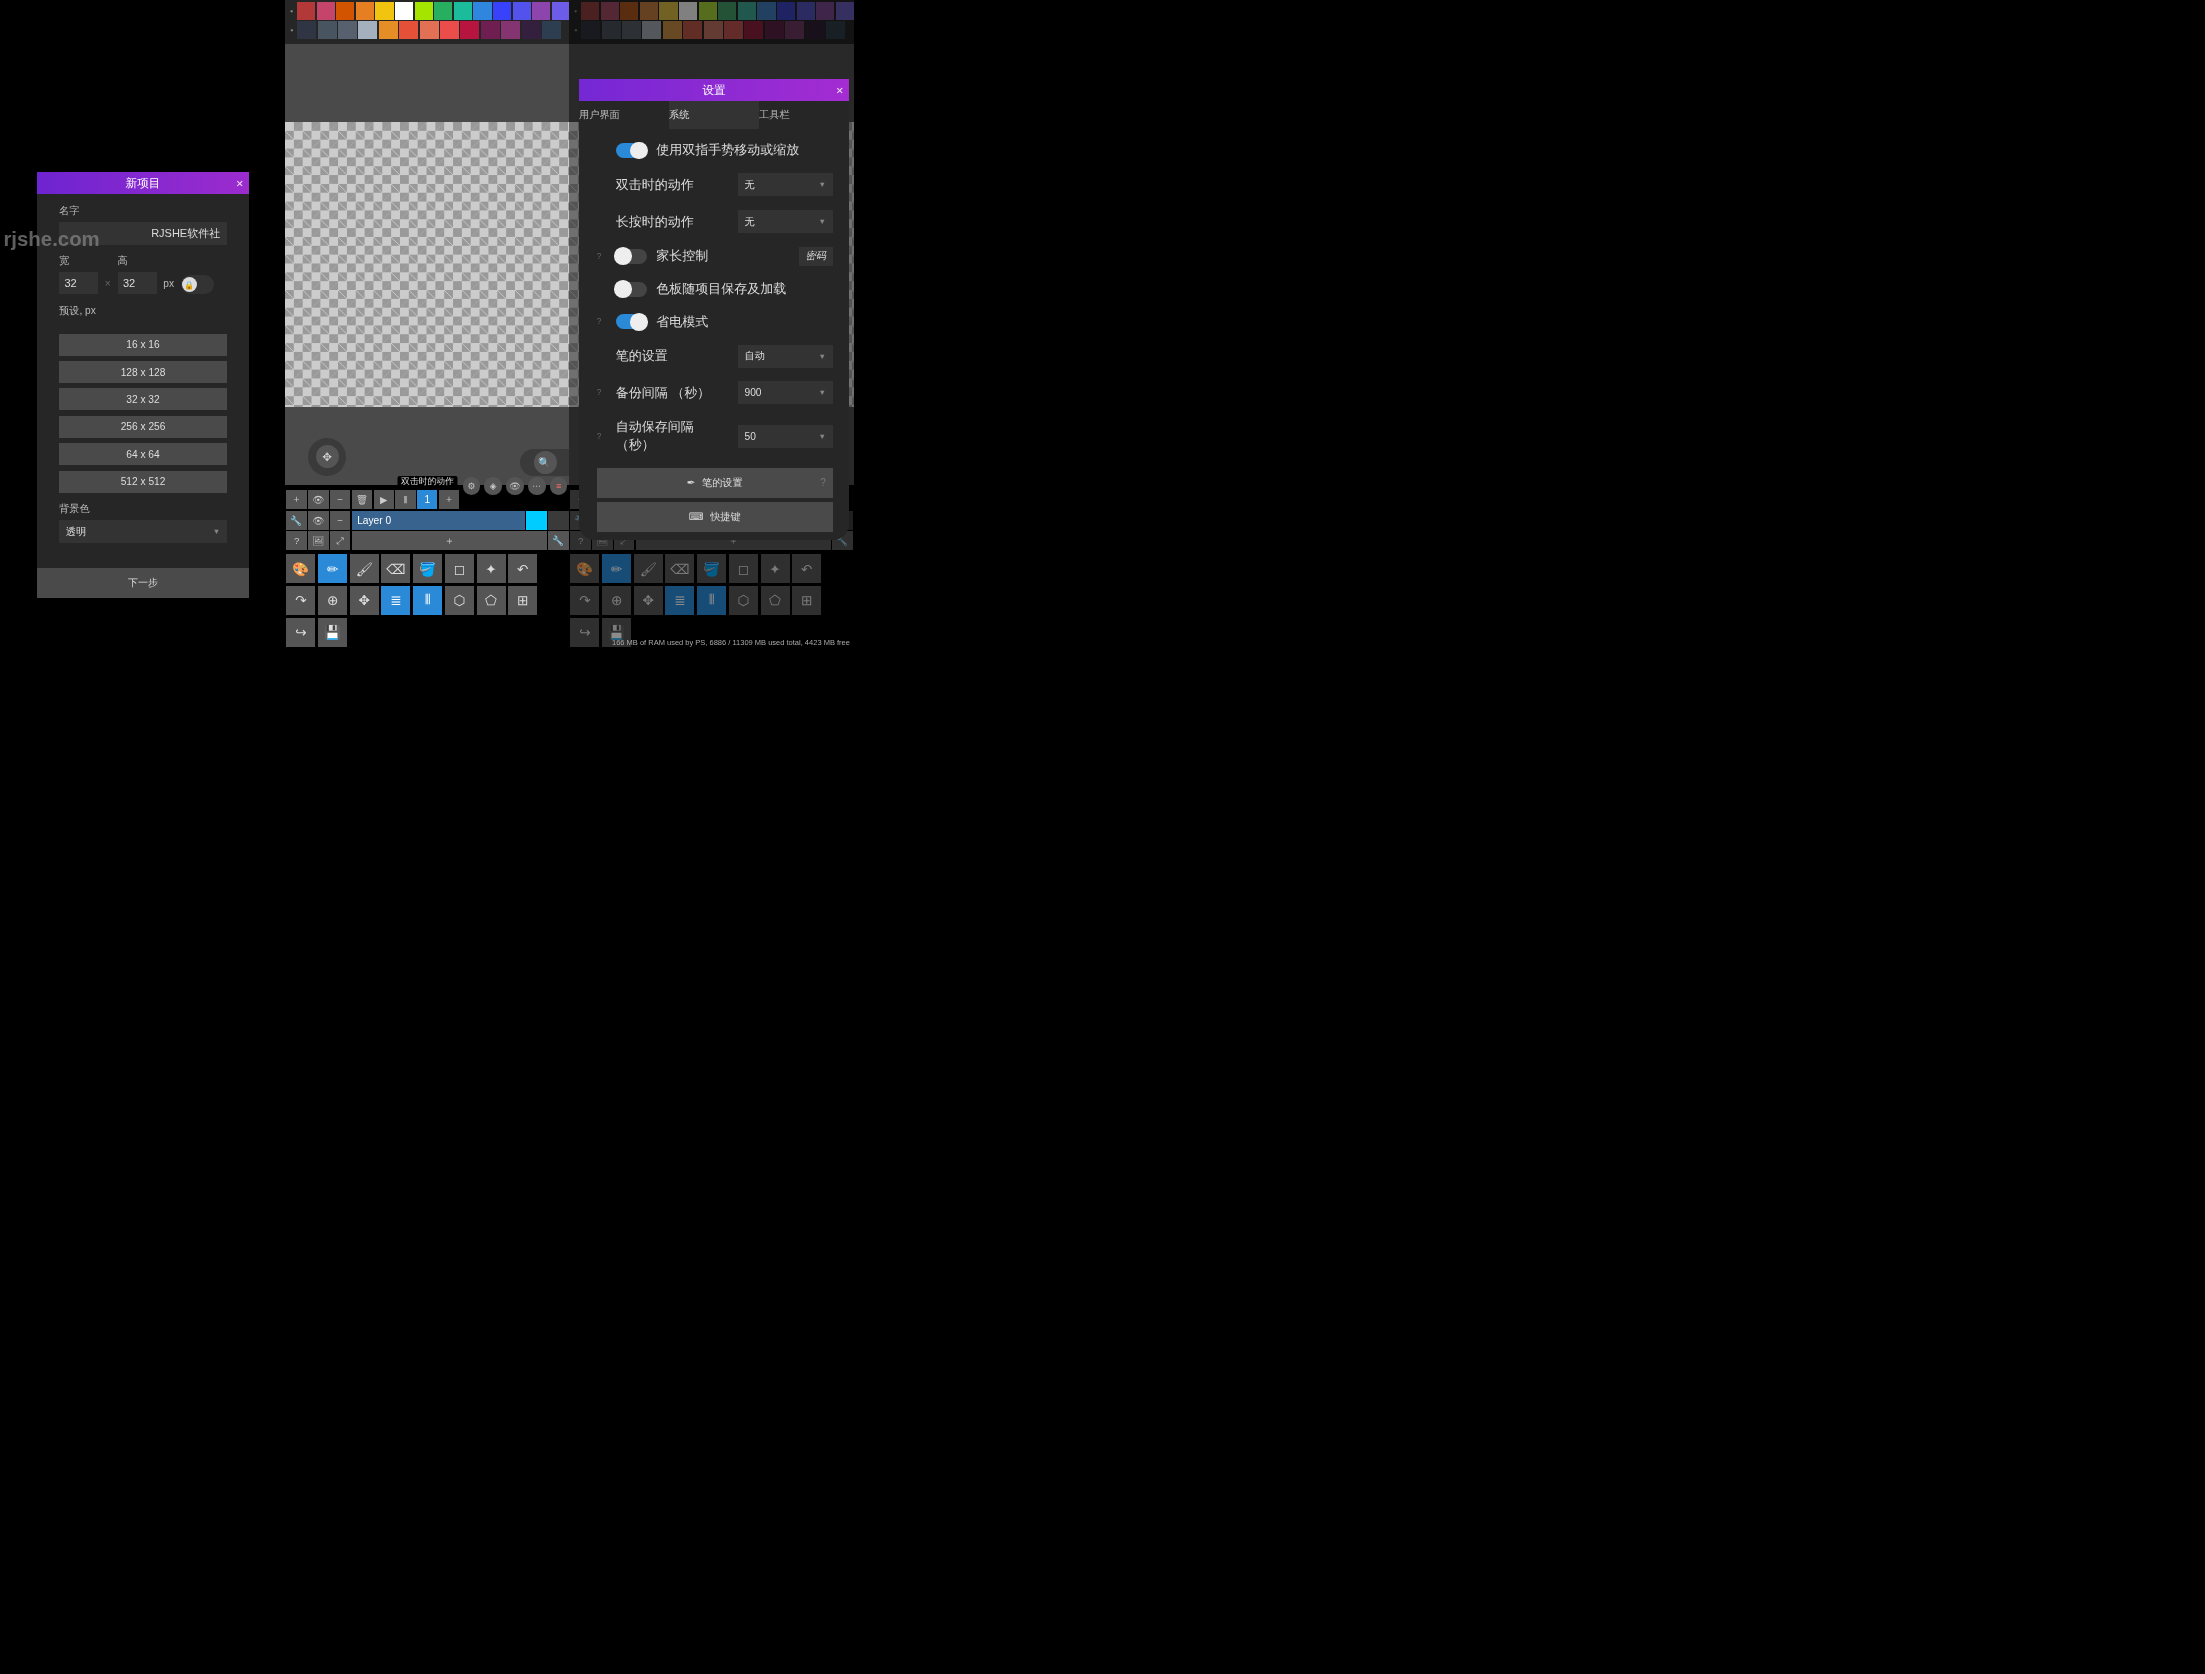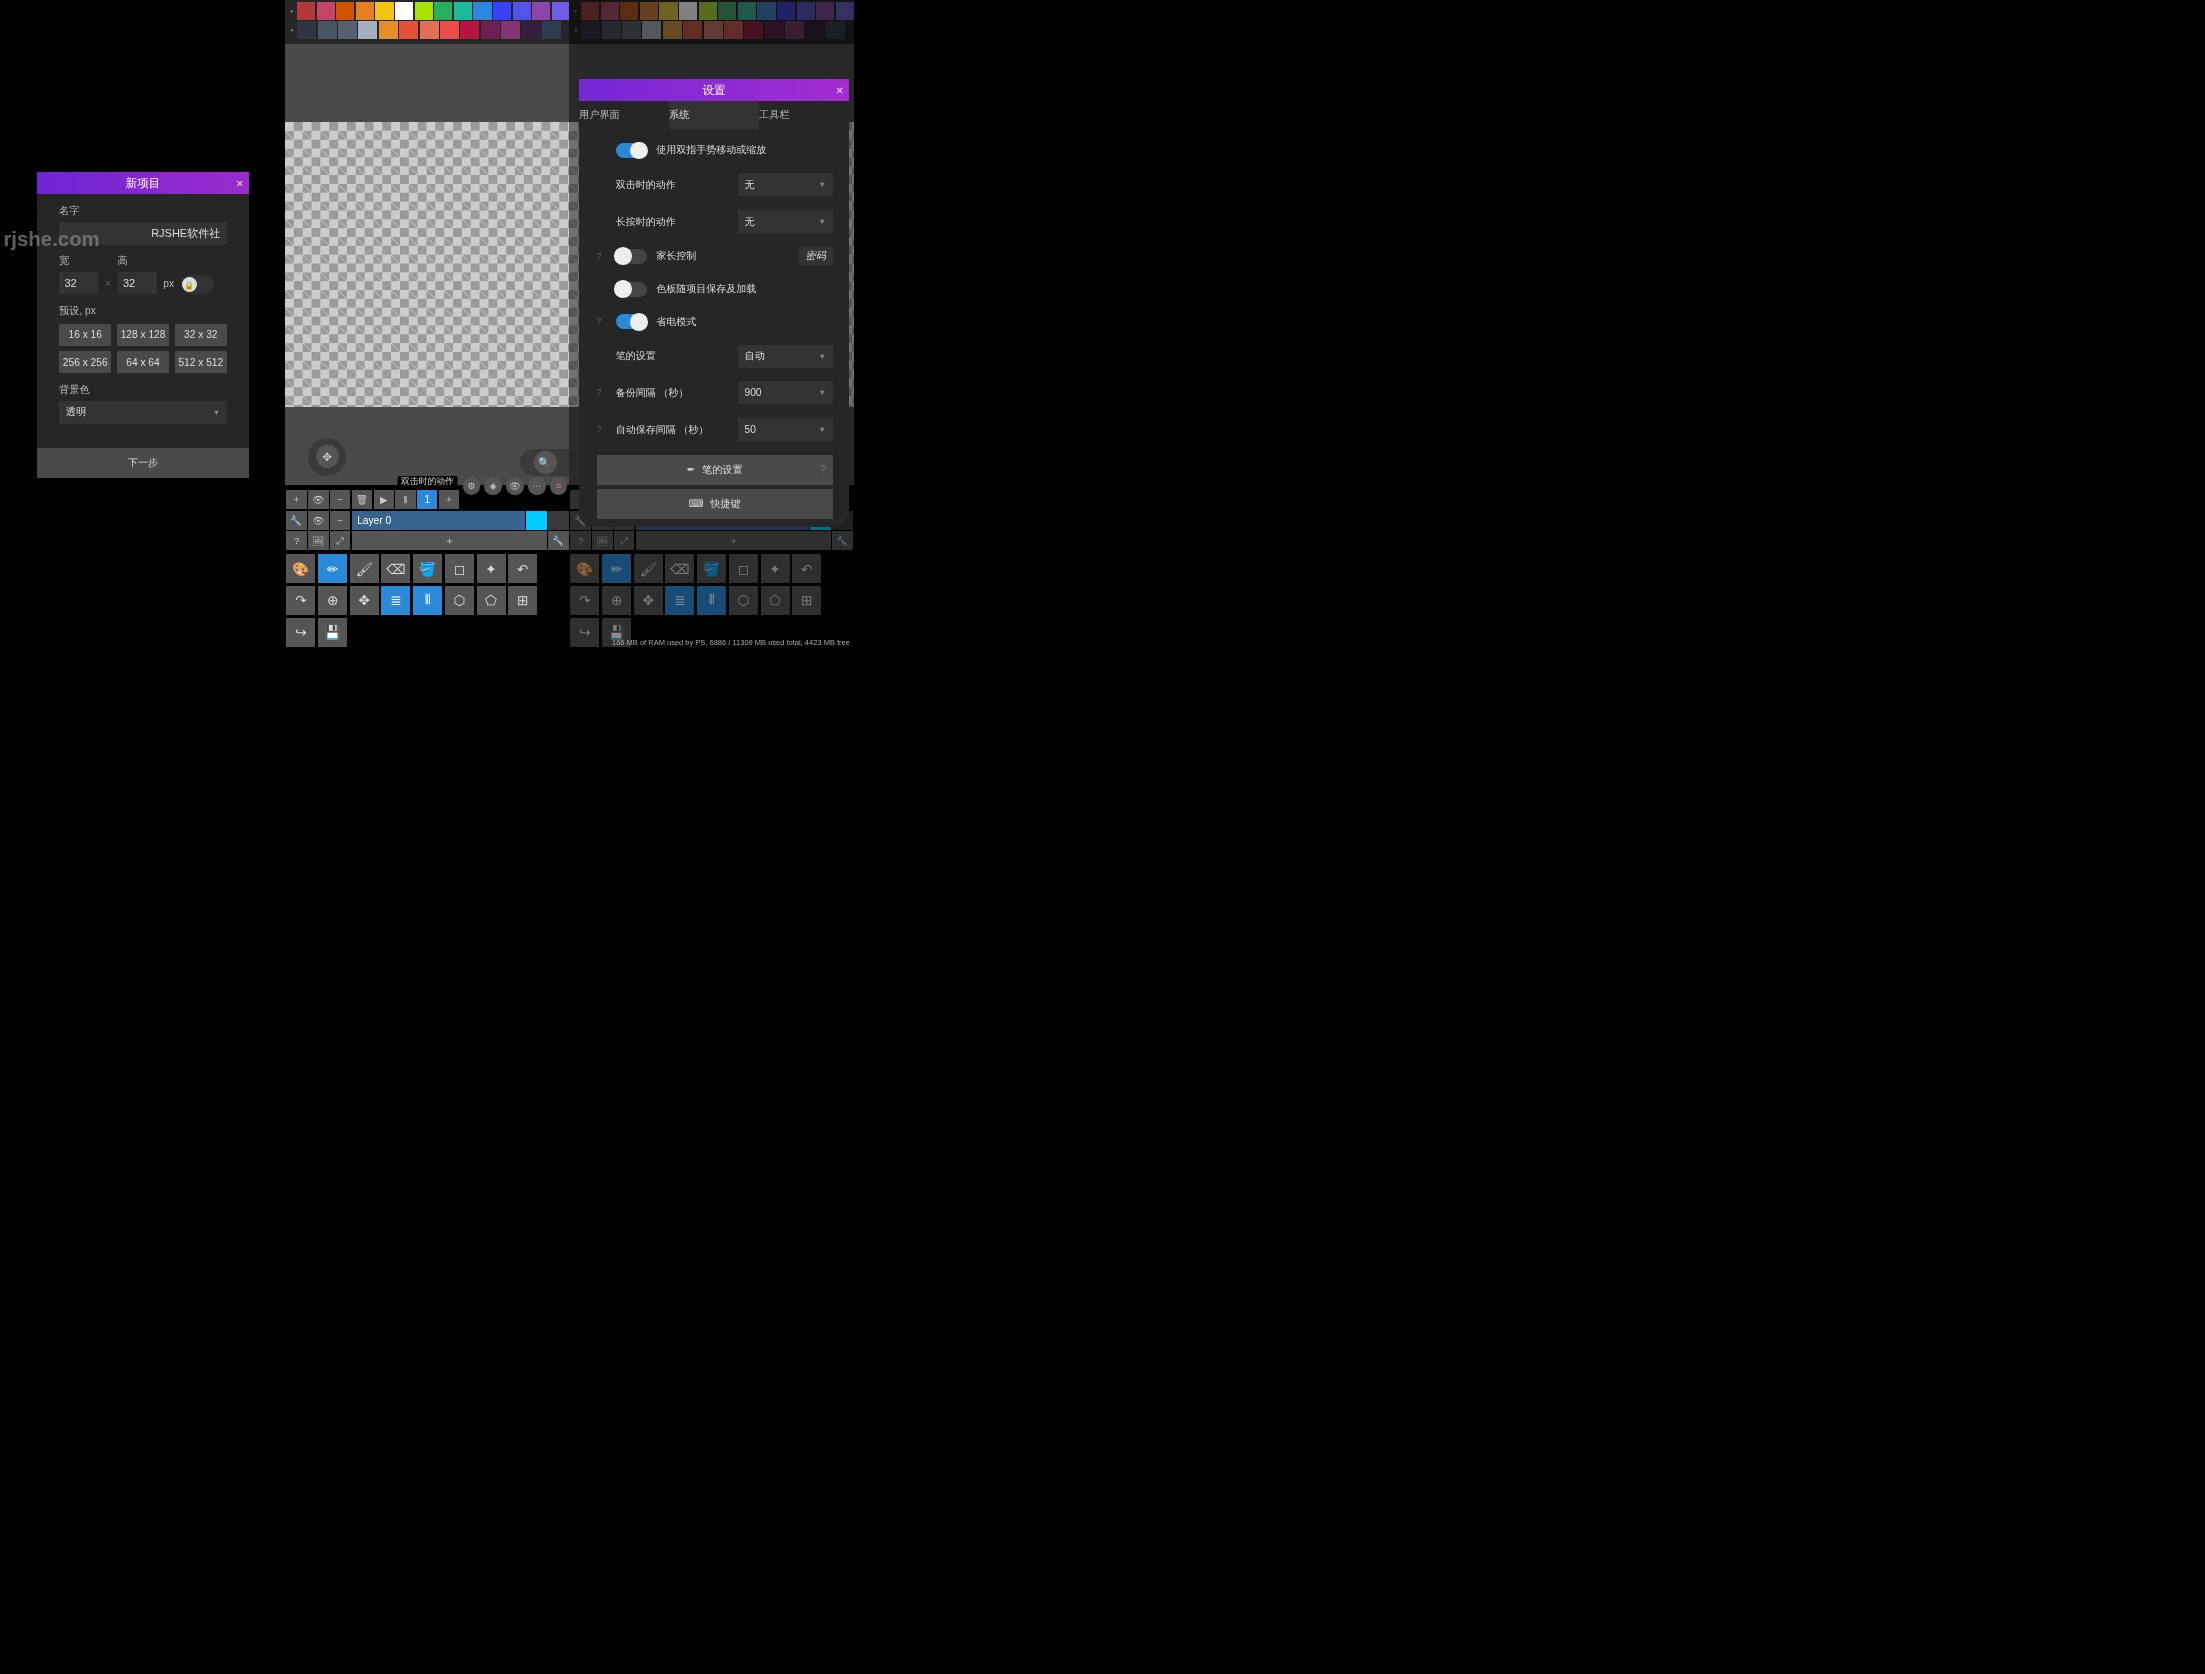--- a/index.html
+++ b/index.html
@@ -81,22 +81,22 @@
 .lock-pill {
   background: #333; border-radius: 9.5px; width: 33px; height: 19px;
   display: flex; align-items: center; padding: 1.4px;
 }
 .lock-knob {
   background: #ddd; border-radius: 50%; width: 15px; height: 15px;
   display: flex; align-items: center; justify-content: center;
   color: #555; font-size: 8.2px;
 }
 .preset-grid {
-  display: grid; grid-template-columns: 1fr 1fr 1fr; gap: 5.4px;
-  margin-top: 6px;
+  display: grid; grid-template-columns: 1fr; gap: 5.4px;
+  margin-top: 16px;
 }
 .preset-btn {
   background: #4a4a4a; color: #ddd; border: none;
   height: 22px; font-size: 10.2px; cursor: pointer;
 }
 .select { background: #333; color: #ddd; height: 23px; display: flex; align-items: center; padding: 0 6.8px; justify-content: space-between; cursor: pointer; margin-top: 4.1px; }
 .select .chev { color: #888; font-size: 7.5px; }
 .next-btn {
   background: #4a4a4a; color: #ddd; border: none; width: 100%;
   height: 30px; font-size: 10px; margin-top: 12.3px; cursor: pointer; text-align: center;
@@ -179,21 +179,21 @@
 .tabs { display:flex; background:#262626; }
 .tab { flex:1; padding:6.8px 0; text-align:left; color:#bbb; cursor:pointer; font-size:10.2px; }
 .tab.active { background:#333; color:#ddd; }
 .settings-body { padding: 12.3px 16.3px 8.2px 17.7px; }
 .srow { display:flex; align-items:center; gap:9.5px; margin-bottom:13.6px; min-height:19px; }
 .srow .help { width:9.5px; color:#666; font-size:8.2px; }
 .toggle { width:31px; height:15px; border-radius:7.5px; background:#444; position:relative; cursor:pointer; flex-shrink:0; }
 .toggle.on { background:#2a8ad8; }
 .toggle .knob { position:absolute; top:-1.4px; width:17.7px; height:17.7px; border-radius:50%; background:#eee; left:-1.4px; }
 .toggle.on .knob { left:auto; right:-1.4px; }
-.slabel { flex:1; color:#ddd; font-size:10px; }
+.slabel { flex:1; color:#ddd; font-size:13px; }
 .svalue { width:95px; background:#333; height:23px; display:flex; align-items:center; justify-content:space-between; padding:0 6.8px; cursor:pointer; }
 .svalue .chev { color:#888; font-size:7.5px; }
 .pwd-btn { background:#333; padding:2.7px 6.8px; font-style:italic; }
 .big-btn { background:#4a4a4a; height:30px; display:flex; align-items:center; justify-content:center; gap:6.8px; color:#ddd; cursor:pointer; margin-top:4.1px; position:relative; }
 .big-btn .help { position:absolute; right:6.8px; color:#777; }
 
 .status-bar { position:absolute; right:4.1px; bottom:1.4px; font-size:7.5px; color:#aaa; z-index:200;margin-left:12px; }
 </style>
 </head>
 <body>

